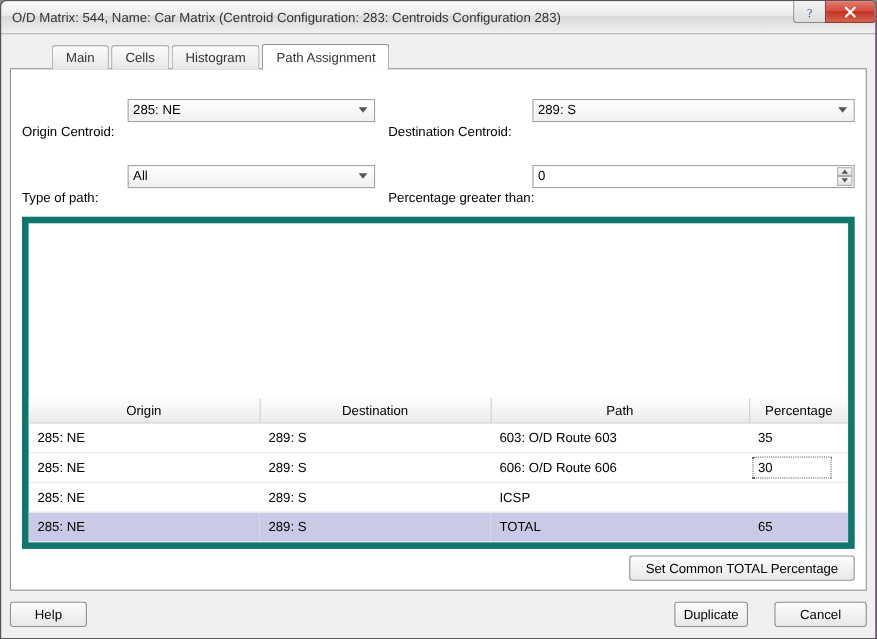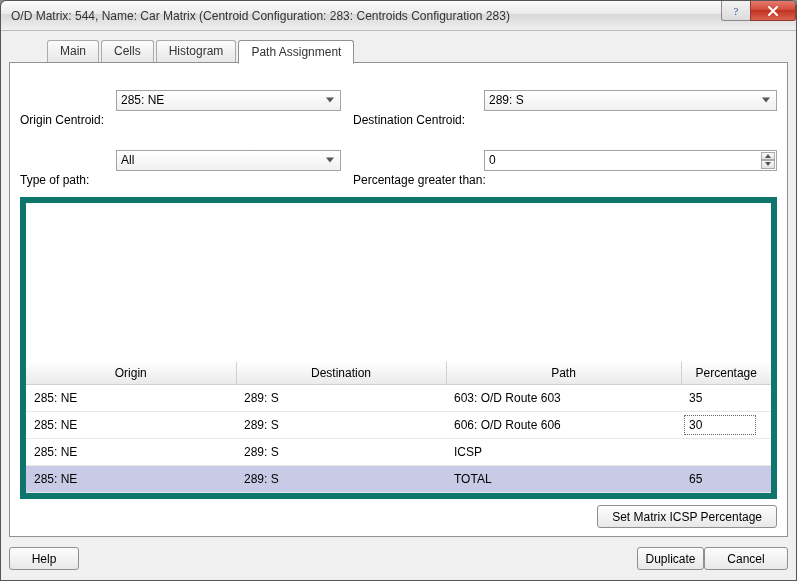--- a/index.html
+++ b/index.html
@@ -59,21 +59,21 @@
   .client {
     flex: 1;
     background: #f0f0f0;
     padding: 8px 8px 10px 8px;
     display: flex;
     flex-direction: column;
   }
 
   .tabstrip {
     display: flex;
-    align-items: flex-start;
+    align-items: center;
     margin-left: 10px;
     position: relative;
     z-index: 2;
     padding-left: 28px;
   }
   .tab {
     padding: 3px 12px 4px 12px;
     border: 1px solid #aaa;
     border-bottom: none;
     background: linear-gradient(to bottom, #fcfcfc, #e7e7e7);
@@ -213,21 +213,21 @@
   }
   .btn.default {
     border: 1px solid #3c7fb1;
     box-shadow: inset 0 0 0 1px #a6d3f1;
   }
 
   .footer {
     display: flex;
     align-items: center;
     margin-top: 10px;
-    gap: 0;
+    gap: 24px;
   }
   .footer .spacer { flex:1; }
 
   .col-origin { width: 210px; }
   .col-dest   { width: 210px; }
   .col-path   { width: auto; }
   .col-pct    { width: 90px; }
 </style>
 </head>
 <body>
@@ -328,21 +328,21 @@
                 <td>285: NE</td>
                 <td>289: S</td>
                 <td>TOTAL</td>
                 <td>65</td>
               </tr>
             </tbody>
         </table>
       </div>
 
       <div class="under-table">
-        <div class="btn">Set Matrix ICSP Percentage</div>
+        <div class="btn">Set Common TOTAL Percentage</div>
       </div>
 
     </div>
 
     <div class="footer">
       <div class="btn" style="width:70px">Help</div>
       <div class="spacer"></div>
       <div class="btn" style="width:67px">Duplicate</div>
       <div class="btn" style="width:84px">Cancel</div>
     </div>

